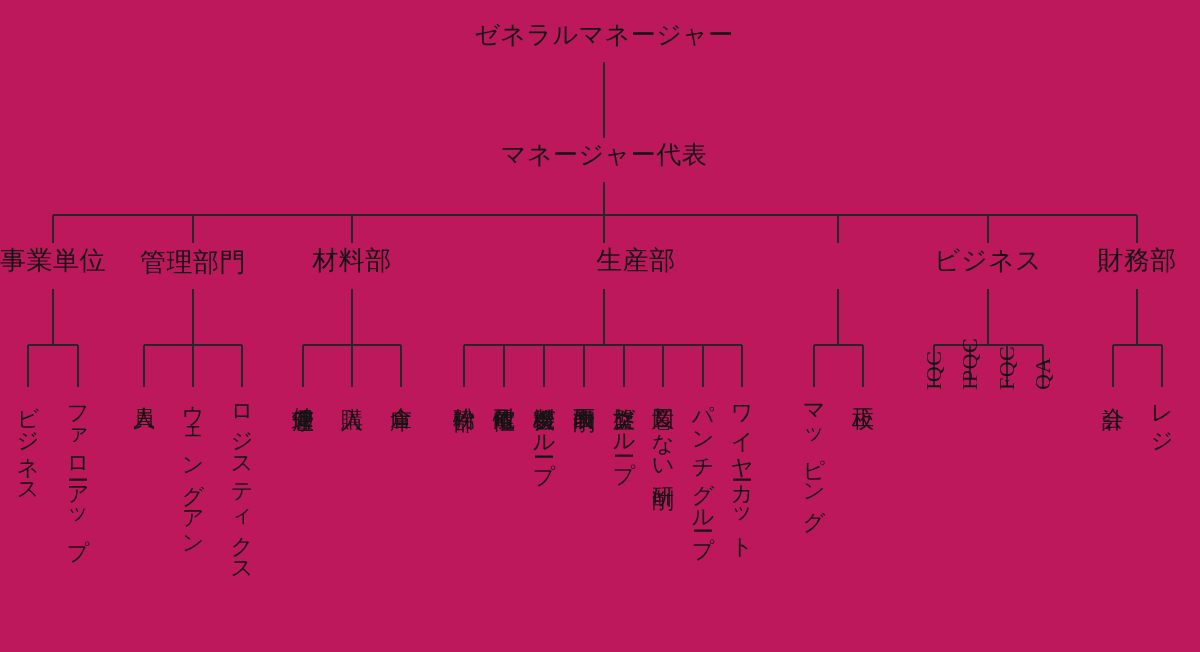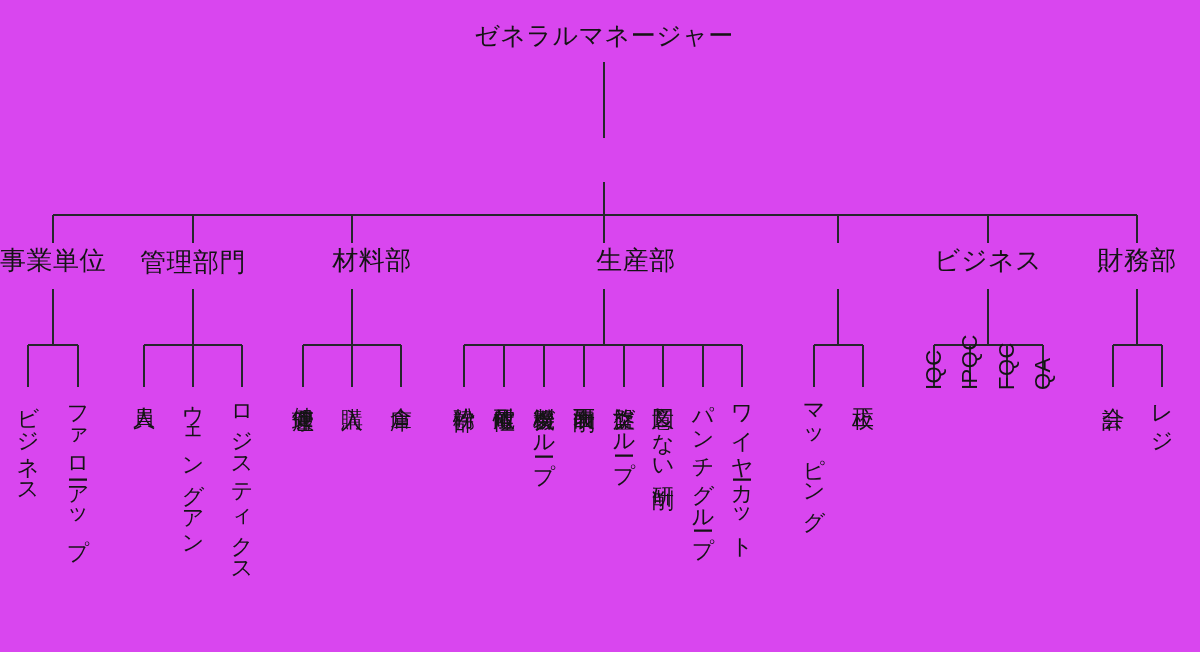--- a/index.html
+++ b/index.html
@@ -5,22 +5,22 @@
 <style>
   html, body {
     margin: 0;
     padding: 0;
     background: #ffffff;
   }
   #chart {
     position: relative;
     width: 1200px;
     height: 652px;
-    background: #d946ef;
-    font-family: Liberation Sans, sans-serif;
+    background: #be185d;
+    font-family: Liberation Serif, serif;
     color: #1a1a1a;
     overflow: hidden;
   }
   #wires {
     position: absolute;
     left: 0;
     top: 0;
     width: 1200px;
     height: 652px;
     pointer-events: none;
@@ -113,28 +113,29 @@
       <line x1="970" y1="345" x2="970" y2="387"></line>
       <line x1="1007" y1="345" x2="1007" y2="387"></line>
       <line x1="1043" y1="345" x2="1043" y2="387"></line>
       <line x1="1137" y1="215" x2="1137" y2="243"></line>
       <line x1="1137" y1="289" x2="1137" y2="345"></line>
       <line x1="1113" y1="345" x2="1162" y2="345"></line>
       <line x1="1113" y1="345" x2="1113" y2="387"></line>
       <line x1="1162" y1="345" x2="1162" y2="387"></line>
     </svg>
 <div class="node h lvl1" style="left: 604px; top: 22px;">ゼネラルマネージャー</div>
+    <div class="node h lvl2" style="left: 604px; top: 142px;">マネージャー代表</div>
     <div class="node h lvl3" style="left: 53px; top: 247px;">事業単位</div>
     <div class="node v" style="left: 28px; top: 390px;">ビジネス</div>
     <div class="node v" style="left: 78px; top: 390px;">ファローアップ</div>
     <div class="node h lvl3" style="left: 193px; top: 249px;">管理部門</div>
     <div class="node v" style="left: 144px; top: 390px;">人員</div>
     <div class="node v" style="left: 193px; top: 390px;">ウェングアン</div>
     <div class="node v" style="left: 242px; top: 390px;">ロジスティクス</div>
-    <div class="node h lvl3" style="left: 372px; top: 247px;">材料部</div>
+    <div class="node h lvl3" style="left: 352px; top: 247px;">材料部</div>
     <div class="node v" style="left: 303px; top: 390px;">健康管理</div>
     <div class="node v" style="left: 352px; top: 390px;">購入</div>
     <div class="node v" style="left: 401px; top: 390px;">倉庫</div>
     <div class="node h lvl3" style="left: 636px; top: 247px;">生産部</div>
     <div class="node v" style="left: 464px; top: 390px;">粉砕部</div>
     <div class="node v" style="left: 504px; top: 390px;">耐放電性</div>
     <div class="node v" style="left: 544px; top: 390px;">製粉機グループ</div>
     <div class="node v" style="left: 584px; top: 390px;">表面研削</div>
     <div class="node v" style="left: 624px; top: 390px;">旋盤グループ</div>
     <div class="node v" style="left: 663px; top: 390px;">意図しない研削</div>

